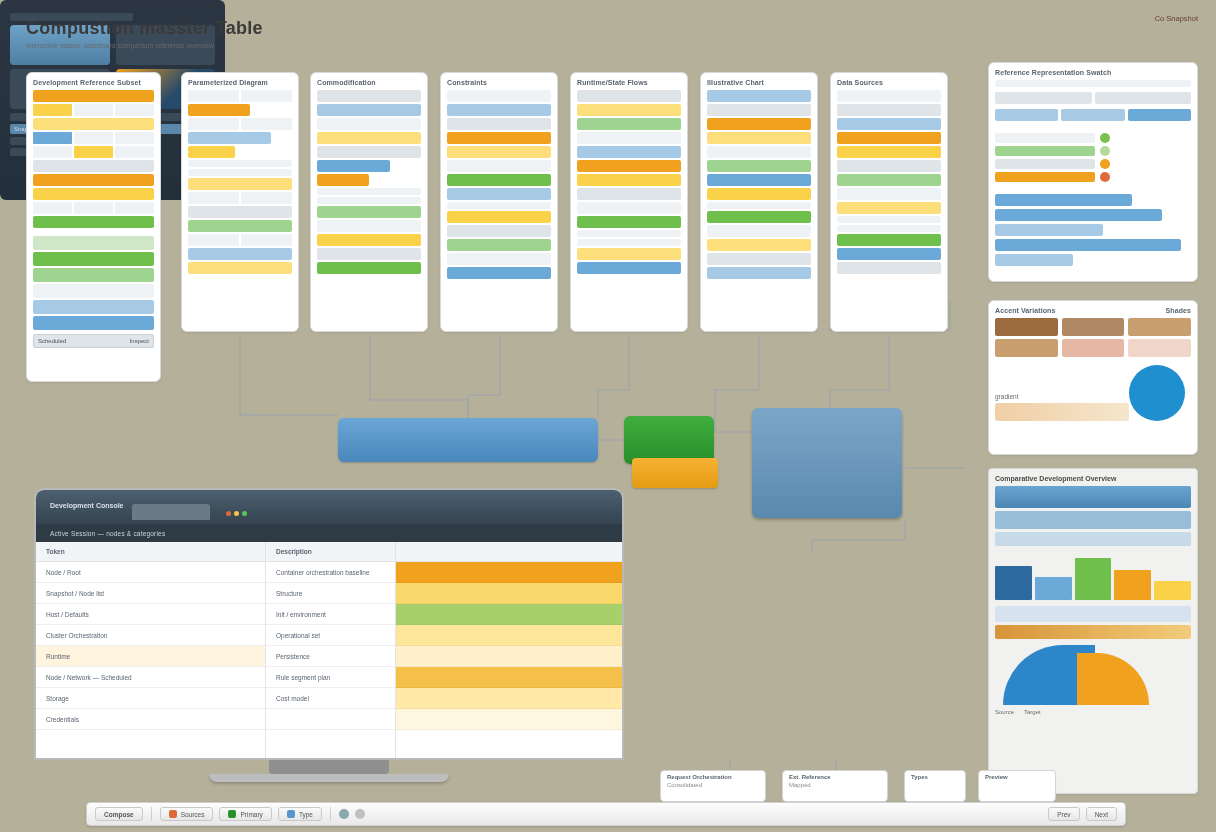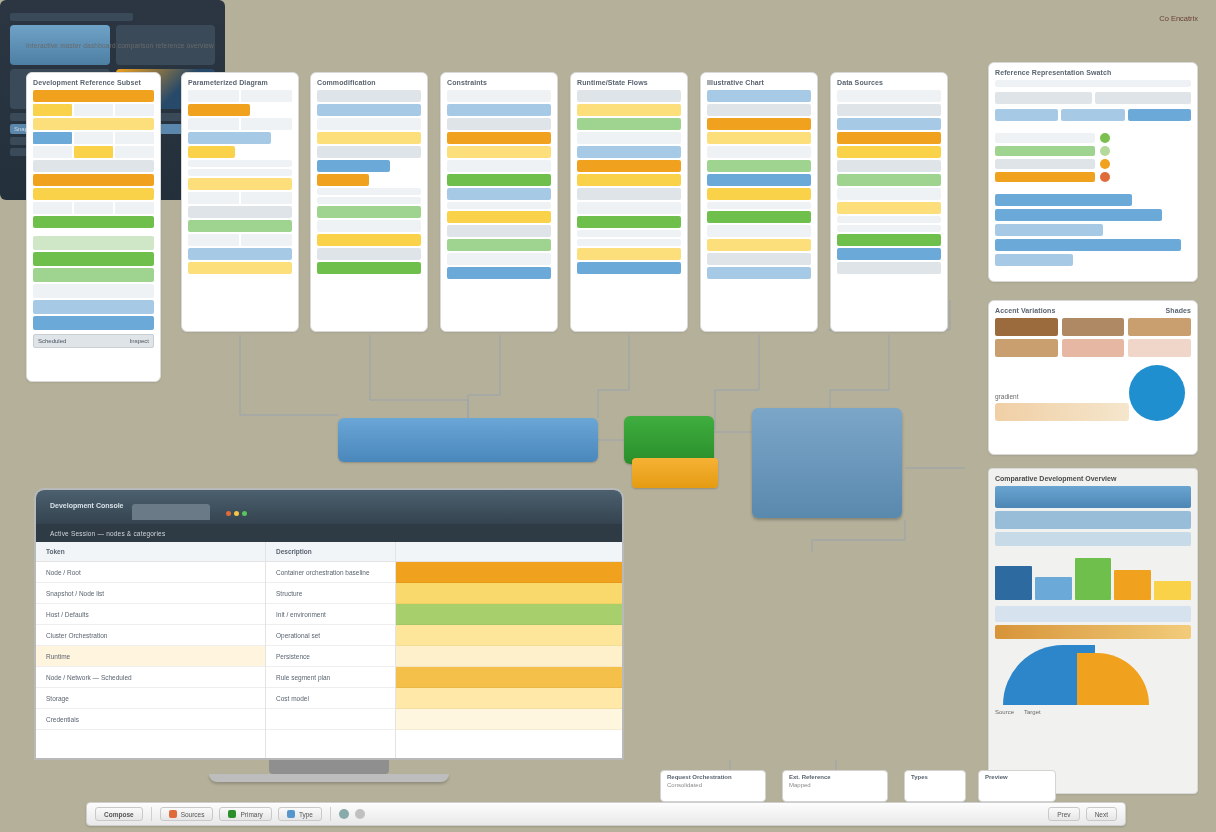--- a/index.html
+++ b/index.html
@@ -122,22 +122,23 @@
   <path d="M889 335 V390 H830 V440"></path>
   <path d="M598 440 H624"></path>
   <path d="M714 432 H752"></path>
   <path d="M828 330 H950 V300"></path>
   <path d="M905 468 H965"></path>
   <path d="M812 552 V540 H905 V520"></path>
   <path d="M730 770 V760"></path>
   <path d="M836 770 V760"></path>
 </svg>
 
+<div class="main-title">Compustion masster Table</div>
 <div class="subtitle">Interactive master dashboard comparison reference overview</div>
-<div class="top-right-corner">Co Encatrix</div>
+<div class="top-right-corner">Co Snapshot</div>
 
 <div id="card-a" class="card">
   <div class="card-header">Development Reference Subset</div>
   <div class="seg c-or"></div>
   <div class="palette-row">
         <div class="c-yl"></div>
         <div class="c-gy2"></div>
         <div class="c-gy2"></div>
       </div>
   <div class="seg c-yl2"></div>

